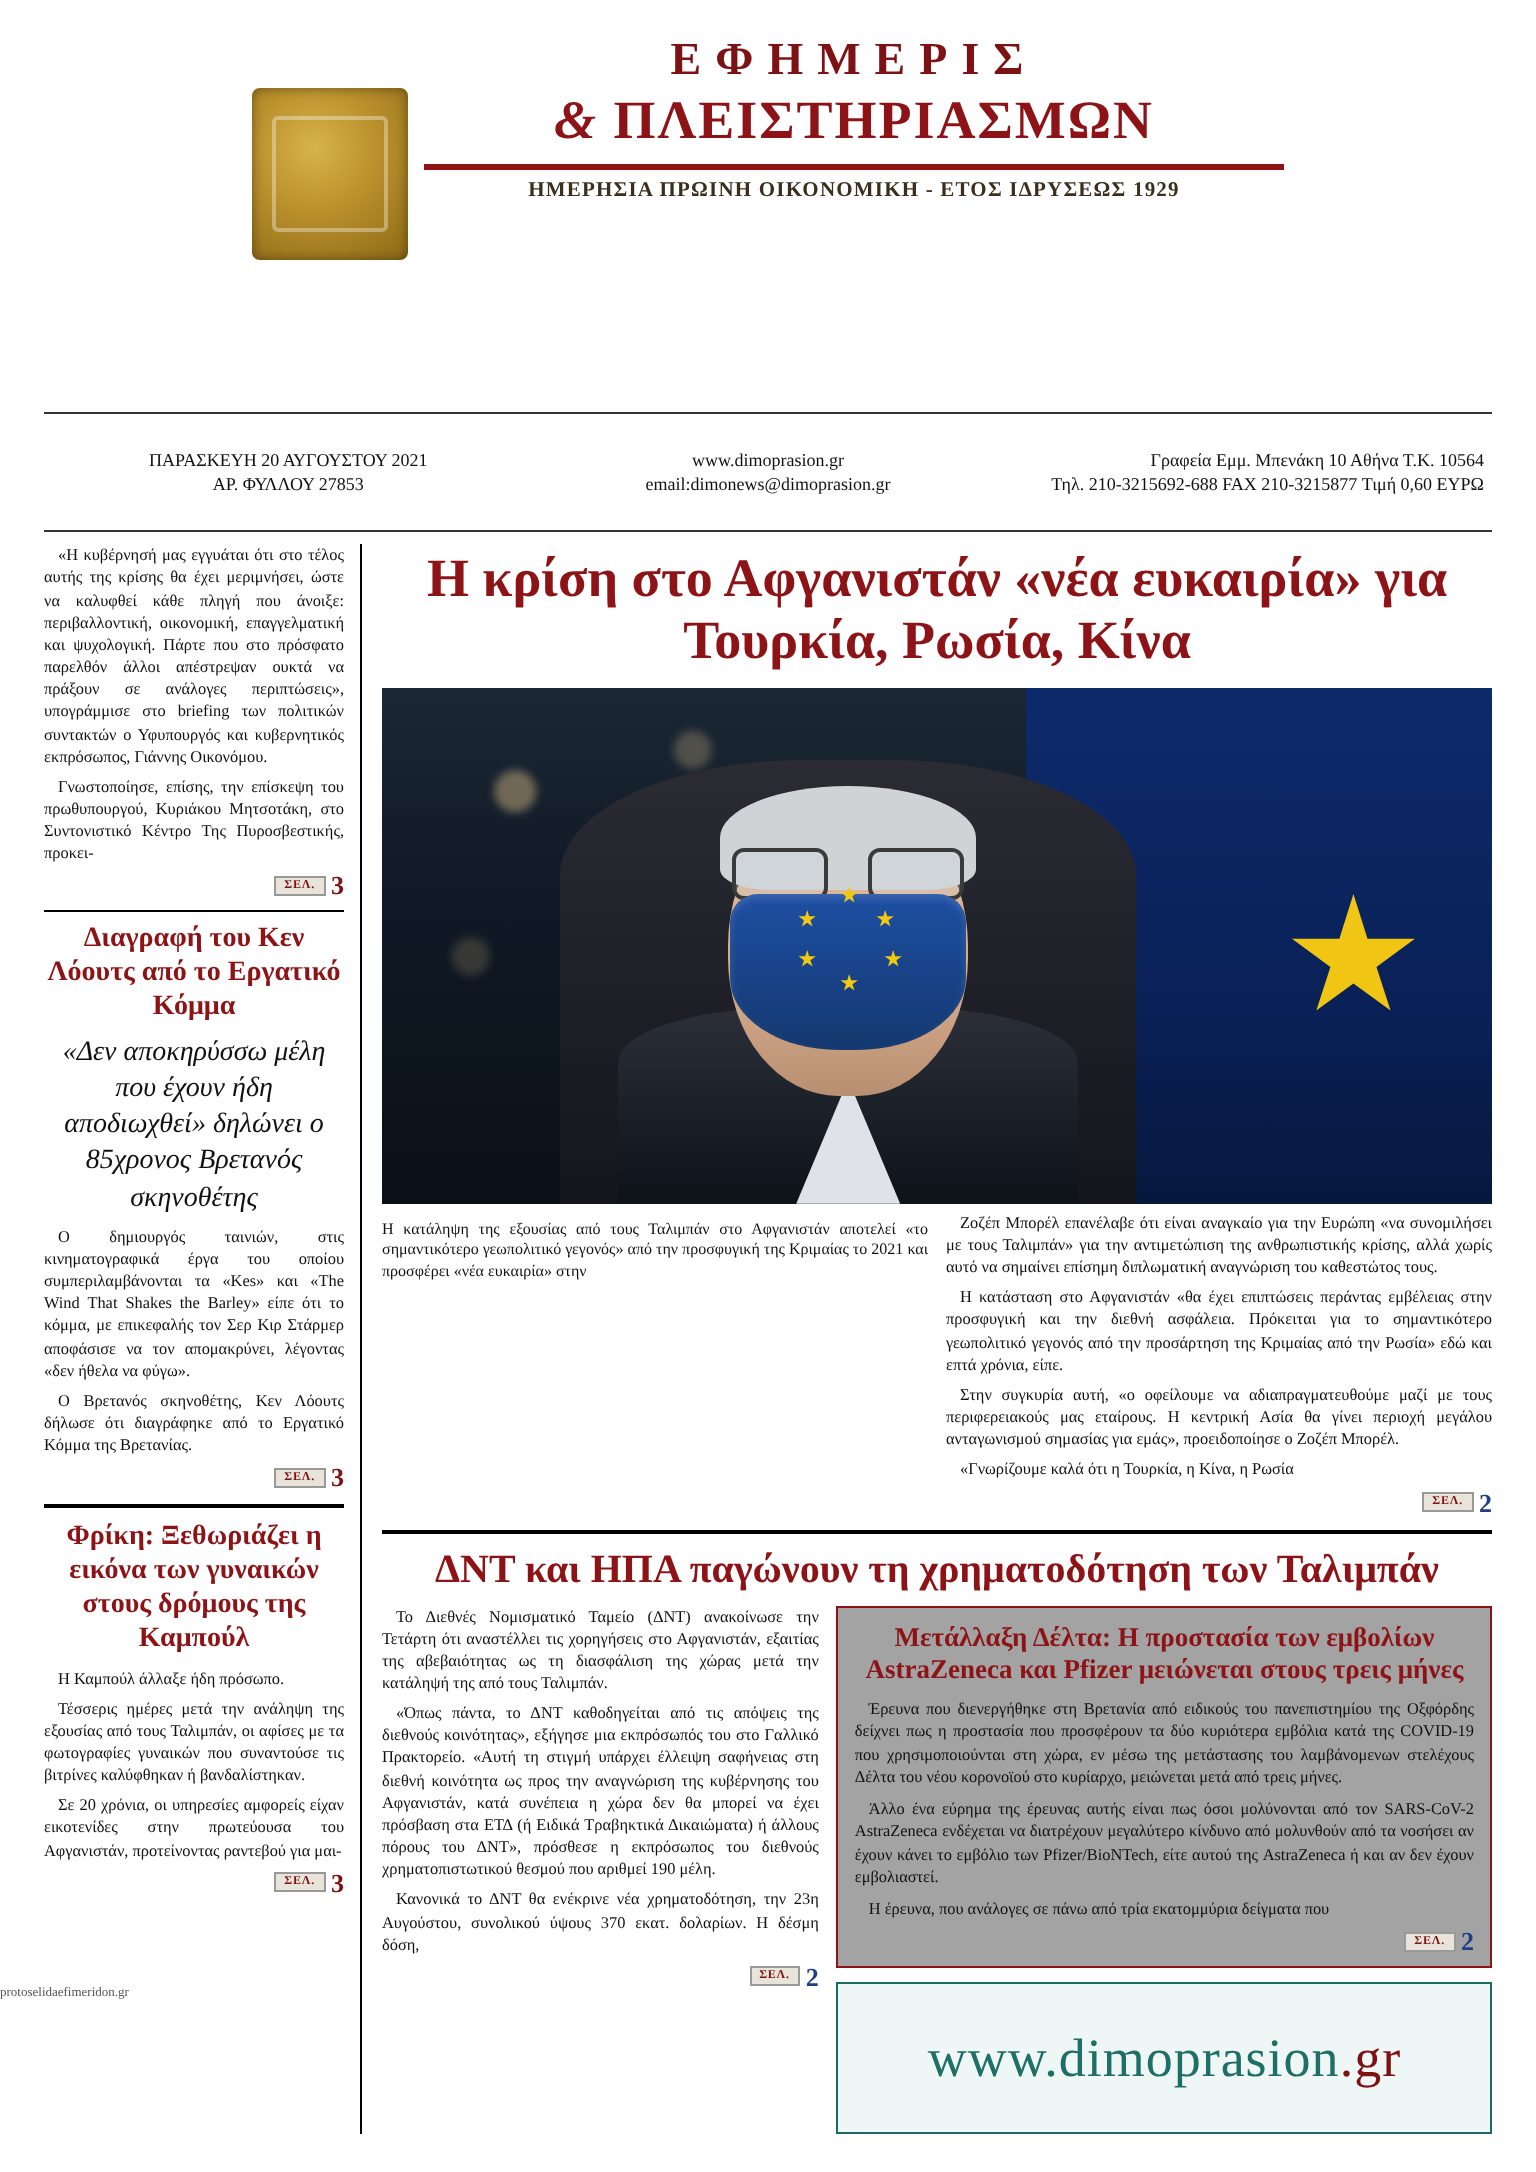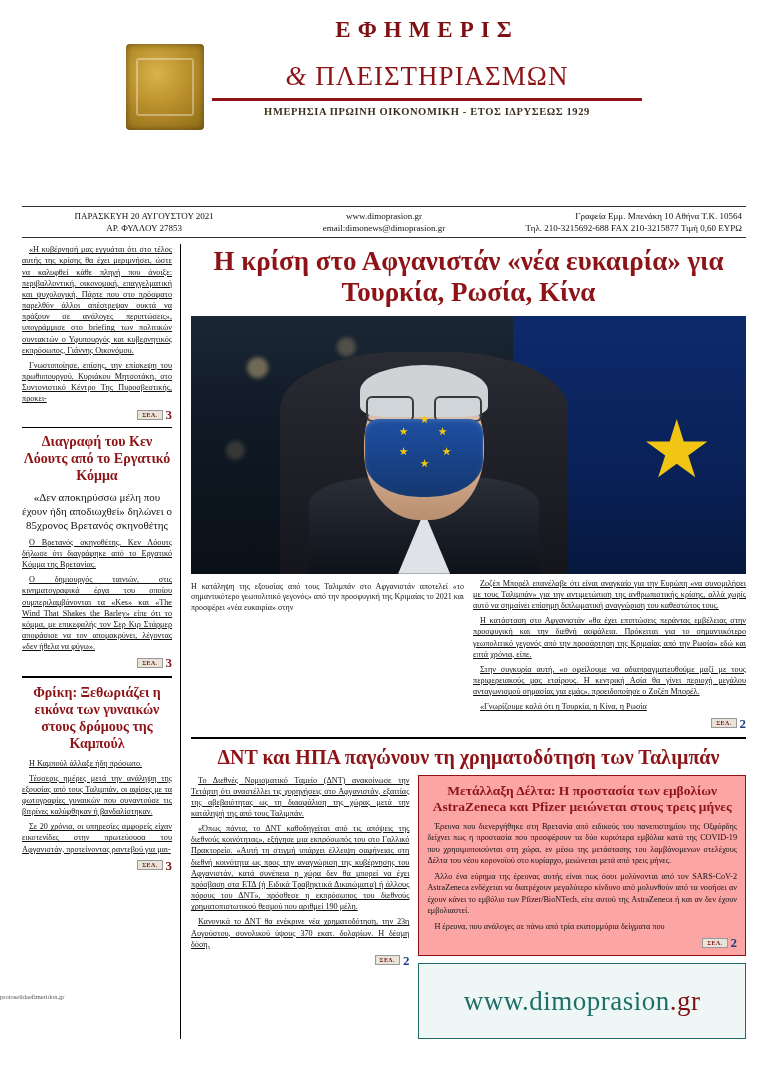--- a/index.html
+++ b/index.html
@@ -32,67 +32,67 @@
   .mast-kicker{
     font-size:23px;letter-spacing:7px;color:#7e1113;font-weight:bold;
     font-family:"Liberation Serif", serif;line-height:1;
   }
   .mast-title{
     font-size:62px;font-weight:bold;color:#8d1316;letter-spacing:0px;line-height:.98;
     margin-top:2px;
     text-shadow:1px 1px 0 #5e0b0c;
   }
   .mast-sub{
-    margin-top:20px;
-    font-size:27px;color:#8d1316;font-weight:normal;letter-spacing:1px;
+    margin-top:4px;
+    font-size:27px;color:#8d1316;font-weight:bold;letter-spacing:1px;
   }
   .mast-sub .amp{font-style:italic;}
   .mast-rule{
     width:430px;height:3px;background:#8d1316;margin:6px auto 0 auto;
   }
   .mast-line{
     margin-top:5px;font-size:10.5px;letter-spacing:.6px;color:#3a2f1d;font-weight:bold;
   }
 
   
-  .inforule{border-top:1px solid #333;border-bottom:1px solid #333;margin:6px 22px 0 22px;padding:3px 0;}
+  .inforule{border-top:1px solid #333;border-bottom:1px solid #333;margin:6px 22px 0 22px;padding:17px 0;}
   .inforow{display:flex;justify-content:space-between;font-size:9px;padding:0 4px;}
   .info-left{width:33%;text-align:center;line-height:1.35;}
   .info-mid{width:34%;text-align:center;line-height:1.35;}
   .info-right{width:33%;text-align:right;line-height:1.35;}
 
   
   .content{position:relative;margin:6px 22px 0 22px;display:flex;gap:0;}
   .col-left{width:150px;flex:none;padding-right:8px;border-right:1px solid #000;}
   .col-main{flex:1;padding-left:10px;}
 
   .lead-head{
     color:#8d1316;font-weight:bold;font-size:15.5px;line-height:1.18;text-align:center;
     margin:2px 0 6px 0;
   }
   .story-text{font-size:8.2px;line-height:1.36;text-align:justify;color:#111;}
-  .story-text p{margin:0 0 4px 0;text-indent:7px;text-decoration:underline;}
+  .story-text p{margin:0 0 4px 0;text-indent:7px;}
   .hr-thin{border:0;border-top:1px solid #000;margin:6px 0;}
   .hr-thick{border:0;border-top:2px solid #000;margin:7px 0;}
 
   .endmark{display:flex;align-items:center;gap:3px;justify-content:flex-end;margin-top:2px;}
   .endmark .tag{
     background:#e8e4da;border:1px solid #999;font-size:6px;padding:1px 4px;color:#7e1113;font-weight:bold;
     letter-spacing:.4px;
   }
   .endmark .num{
     color:#7e1113;font-weight:bold;font-size:13px;line-height:1;
   }
   .endmark .num.blue{color:#1d3f86;}
 
   .sub-head{
     color:#8d1316;font-weight:bold;font-size:14px;line-height:1.2;text-align:center;margin:4px 0 5px 0;
   }
   .quote{
-    font-size:11px;text-align:center;color:#111;line-height:1.3;margin-bottom:4px;
+    font-size:14px;text-align:center;color:#111;line-height:1.3;font-style:italic;margin-bottom:4px;
   }
 
   
   .main-head{
     color:#8d1316;font-weight:bold;font-size:27px;line-height:1.14;text-align:center;margin:2px 0 8px 0;
   }
 
   
   .photo-wrap{width:100%;}
   .photo{
@@ -177,21 +177,21 @@
 
   .cols3{display:flex;gap:9px;margin-top:4px;}
   .cols3 .c{flex:1;}
   .cols2{display:flex;gap:9px;margin-top:4px;}
 
   .section-head{
     color:#8d1316;font-weight:bold;font-size:20px;text-align:center;line-height:1.15;margin:6px 0 6px 0;
   }
 
   .redbox{
-    border:1px solid #8d1316;background:#fca5a5;padding:7px 8px 6px 8px;
+    border:1px solid #8d1316;background:#a3a3a3;padding:7px 8px 6px 8px;
   }
   .redbox .rb-head{
     color:#8d1316;font-weight:bold;font-size:13.5px;text-align:center;line-height:1.2;margin-bottom:6px;
   }
   .redbox .rb-text{font-size:8.2px;line-height:1.4;text-align:justify;}
   .redbox .rb-text p{margin:0 0 4px 0;text-indent:7px;}
 
   .promo{
     margin-top:7px;border:1px solid #1d6b63;background:#eef7f5;height:74px;
     display:flex;align-items:center;justify-content:center;
@@ -259,22 +259,22 @@
           <span class="num">3</span>
         </div>
       </div>
 
       <hr class="hr-thin">
 
       <div>
         <div class="sub-head">Διαγραφή του Κεν Λόουτς από το Εργατικό Κόμμα</div>
         <div class="quote">«Δεν αποκηρύσσω μέλη που έχουν ήδη αποδιωχθεί» δηλώνει ο 85χρονος Βρετανός σκηνοθέτης</div>
         <div class="story-text">
+          <p>Ο δημιουργός ταινιών, στις κινηματογραφικά έργα του οποίου συμπεριλαμβάνονται τα «Kes» και «The Wind That Shakes the Barley» είπε ότι το κόμμα, με επικεφαλής τον Σερ Κιρ Στάρμερ αποφάσισε να τον απομακρύνει, λέγοντας «δεν ήθελα να φύγω».</p>
           <p>Ο Βρετανός σκηνοθέτης, Κεν Λόουτς δήλωσε ότι διαγράφηκε από το Εργατικό Κόμμα της Βρετανίας.</p>
-          <p>Ο δημιουργός ταινιών, στις κινηματογραφικά έργα του οποίου συμπεριλαμβάνονται τα «Kes» και «The Wind That Shakes the Barley» είπε ότι το κόμμα, με επικεφαλής τον Σερ Κιρ Στάρμερ αποφάσισε να τον απομακρύνει, λέγοντας «δεν ήθελα να φύγω».</p>
         </div>
         <div class="endmark">
           <span class="tag">ΣΕΛ.</span>
           <span class="num">3</span>
         </div>
       </div>
 
       <hr class="hr-thick">
 
       <div>

